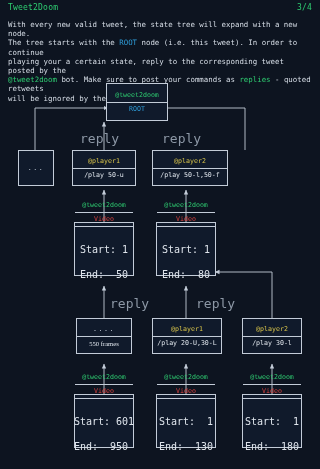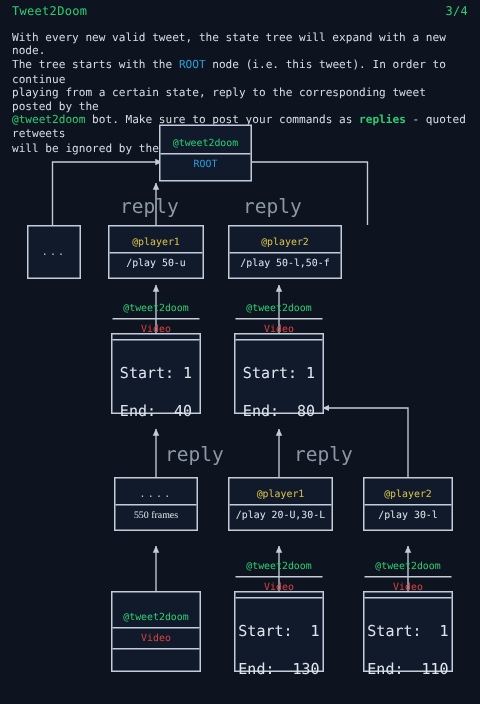--- a/index.html
+++ b/index.html
@@ -15,21 +15,21 @@
     display:flex;justify-content:space-between;align-items:center;
     font-size:8px;color:#2ecc71;letter-spacing:.2px;
   }
   .intro{
     position:absolute;left:8px;top:20px;right:6px;
     font-size:7.4px;line-height:9.2px;color:#d6dde6;
     white-space:pre-wrap;
   }
   .intro .root-kw{color:#2e9bd6;}
   .intro .handle{color:#2ecc71;}
-  .intro .replies{color:#2ecc71;font-weight:bold;}
+  .intro .replies{color:#2ecc71;}
 
   .canvas{position:absolute;left:0;top:0;width:320px;height:469px;}
   .edges{position:absolute;left:0;top:0;width:320px;height:469px;}
 
   .node{
     position:absolute;
     border:1px solid #c3ccd8;
     background:#101a2b;
     box-sizing:border-box;
     display:flex;flex-direction:column;
@@ -53,21 +53,21 @@
 </head>
 <body>
 
 <div class="header">
   <span>Tweet2Doom</span>
   <span>3/4</span>
 </div>
 
 <div class="intro"><span>With every new valid tweet, the state tree will expand with a new node.</span>
 <span>The tree starts with the </span><span class="root-kw">ROOT</span><span> node (i.e. this tweet). In order to continue</span>
-<span>playing from a certain state, reply to the corresponding tweet posted by the</span>
+<span>playing your a certain state, reply to the corresponding tweet posted by the</span>
 <span class="handle">@tweet2doom</span><span> bot. Make sure to post your commands as </span><span class="replies">replies</span><span> - quoted retweets</span>
 <span>will be ignored by the bot.</span></div>
 
 <div class="canvas">
 
   <svg class="edges" viewBox="0 0 320 469">
     <defs>
       <marker id="ah" markerWidth="6" markerHeight="6" refX="5" refY="3" orient="auto">
         <path d="M0,0.6 L5.2,3 L0,5.4 z" fill="#c3ccd8"></path>
       </marker>
@@ -121,21 +121,21 @@
     <div class="line t-cmd">/play 50-l,50-f</div>
   </div>
 
   <div class="node" style="left:74px;top:222px;width:60px;height:54px;">
     <div class="line t-bot">@tweet2doom</div>
     <div class="divider"></div>
     <div class="line t-video">Video</div>
     <div class="divider"></div>
     <div class="stats">
       <div><span>Start:</span> <span>1</span></div>
-      <div><span>End:</span>&nbsp; <span>40</span></div>
+      <div><span>End:</span>&nbsp; <span>50</span></div>
     </div>
   </div>
 
   <div class="node" style="left:156px;top:222px;width:60px;height:54px;">
     <div class="line t-bot">@tweet2doom</div>
     <div class="divider"></div>
     <div class="line t-video">Video</div>
     <div class="divider"></div>
     <div class="stats">
       <div><span>Start:</span> <span>1</span></div>
@@ -162,37 +162,41 @@
     <div class="line t-player">@player2</div>
     <div class="divider"></div>
     <div class="line t-cmd">/play 30-l</div>
   </div>
 
   <div class="node" style="left:74px;top:394px;width:60px;height:54px;">
     <div class="line t-bot">@tweet2doom</div>
     <div class="divider"></div>
     <div class="line t-video">Video</div>
     <div class="divider"></div>
+    <div class="stats">
+      <div><span>Start:</span> <span>601</span></div>
+      <div><span>End:</span>&nbsp; <span>950</span></div>
+    </div>
   </div>
 
   <div class="node" style="left:156px;top:394px;width:60px;height:54px;">
     <div class="line t-bot">@tweet2doom</div>
     <div class="divider"></div>
     <div class="line t-video">Video</div>
     <div class="divider"></div>
     <div class="stats">
       <div><span>Start:</span>&nbsp; <span>1</span></div>
       <div><span>End:</span>&nbsp; <span>130</span></div>
     </div>
   </div>
 
   <div class="node" style="left:242px;top:394px;width:60px;height:54px;">
     <div class="line t-bot">@tweet2doom</div>
     <div class="divider"></div>
     <div class="line t-video">Video</div>
     <div class="divider"></div>
     <div class="stats">
       <div><span>Start:</span>&nbsp; <span>1</span></div>
-      <div><span>End:</span>&nbsp; <span>110</span></div>
+      <div><span>End:</span>&nbsp; <span>180</span></div>
     </div>
   </div>
 
 </div>
 
 </body></html>

